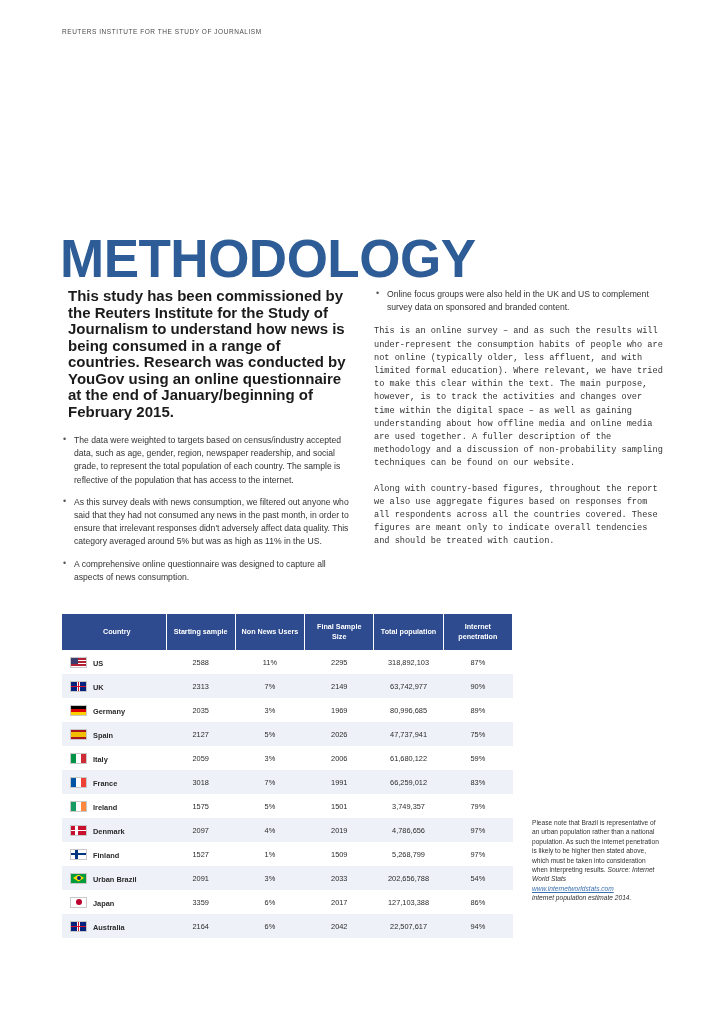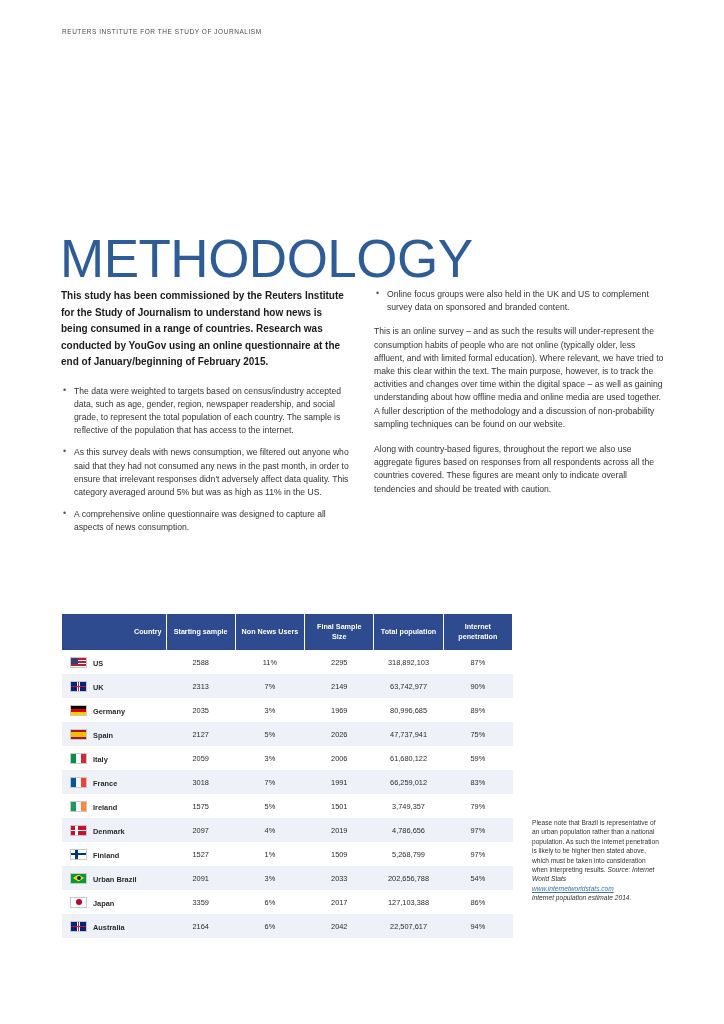--- a/index.html
+++ b/index.html
@@ -30,41 +30,41 @@
     color: #4a4a4a;
     text-transform: uppercase;
   }
   .title {
     position: absolute;
     top: 196px;
     left: 60px;
     font-size: 53px;
     letter-spacing: -0.5px;
     color: #2d5c96;
-    font-weight: 400;
+    font-weight: 700;
     line-height: 1;
   }
   .col-left {
     position: absolute;
     top: 288px;
     left: 61px;
     width: 288px;
   }
   .col-right {
     position: absolute;
     top: 288px;
     left: 374px;
     width: 290px;
   }
   .lead {
-    font-size: 10px;
+    font-size: 15px;
     line-height: 16.5px;
     font-weight: bold;
     color: #1b1b1b;
-    margin: 0 0 14px 0;
+    margin: 0 0 14px 7px;
   }
   ul.bullets {
     margin: 0;
     padding: 0;
     list-style: none;
   }
   ul.bullets li {
     position: relative;
     padding-left: 13px;
     font-size: 8.6px;
@@ -78,20 +78,21 @@
     left: 2px;
     top: -1px;
     font-size: 9px;
     color: #555;
   }
   p.body {
     font-size: 8.6px;
     line-height: 13.2px;
     color: #333;
     margin: 0 0 12px 0;
+    font-family: Liberation Mono, monospace;
   }
   .col-right ul.bullets { margin-bottom: 11px; }
 
   
   .table-wrap {
     position: absolute;
     top: 614px;
     left: 62px;
     width: 451px;
   }
@@ -104,21 +105,21 @@
     background: #2d4b8e;
     color: #fff;
     font-size: 7.2px;
     font-weight: bold;
     padding: 8px 4px;
     line-height: 10px;
     text-align: center;
     border-right: 1px solid #ffffff;
   }
   table.data thead th.country-head {
-    text-align: right;
+    text-align: center;
     padding-left: 10px;
     width: 104px;
   }
   table.data tbody td {
     font-size: 7.4px;
     color: #2b2b2b;
     text-align: center;
     padding: 6px 3px;
     height: 24px;
   }

